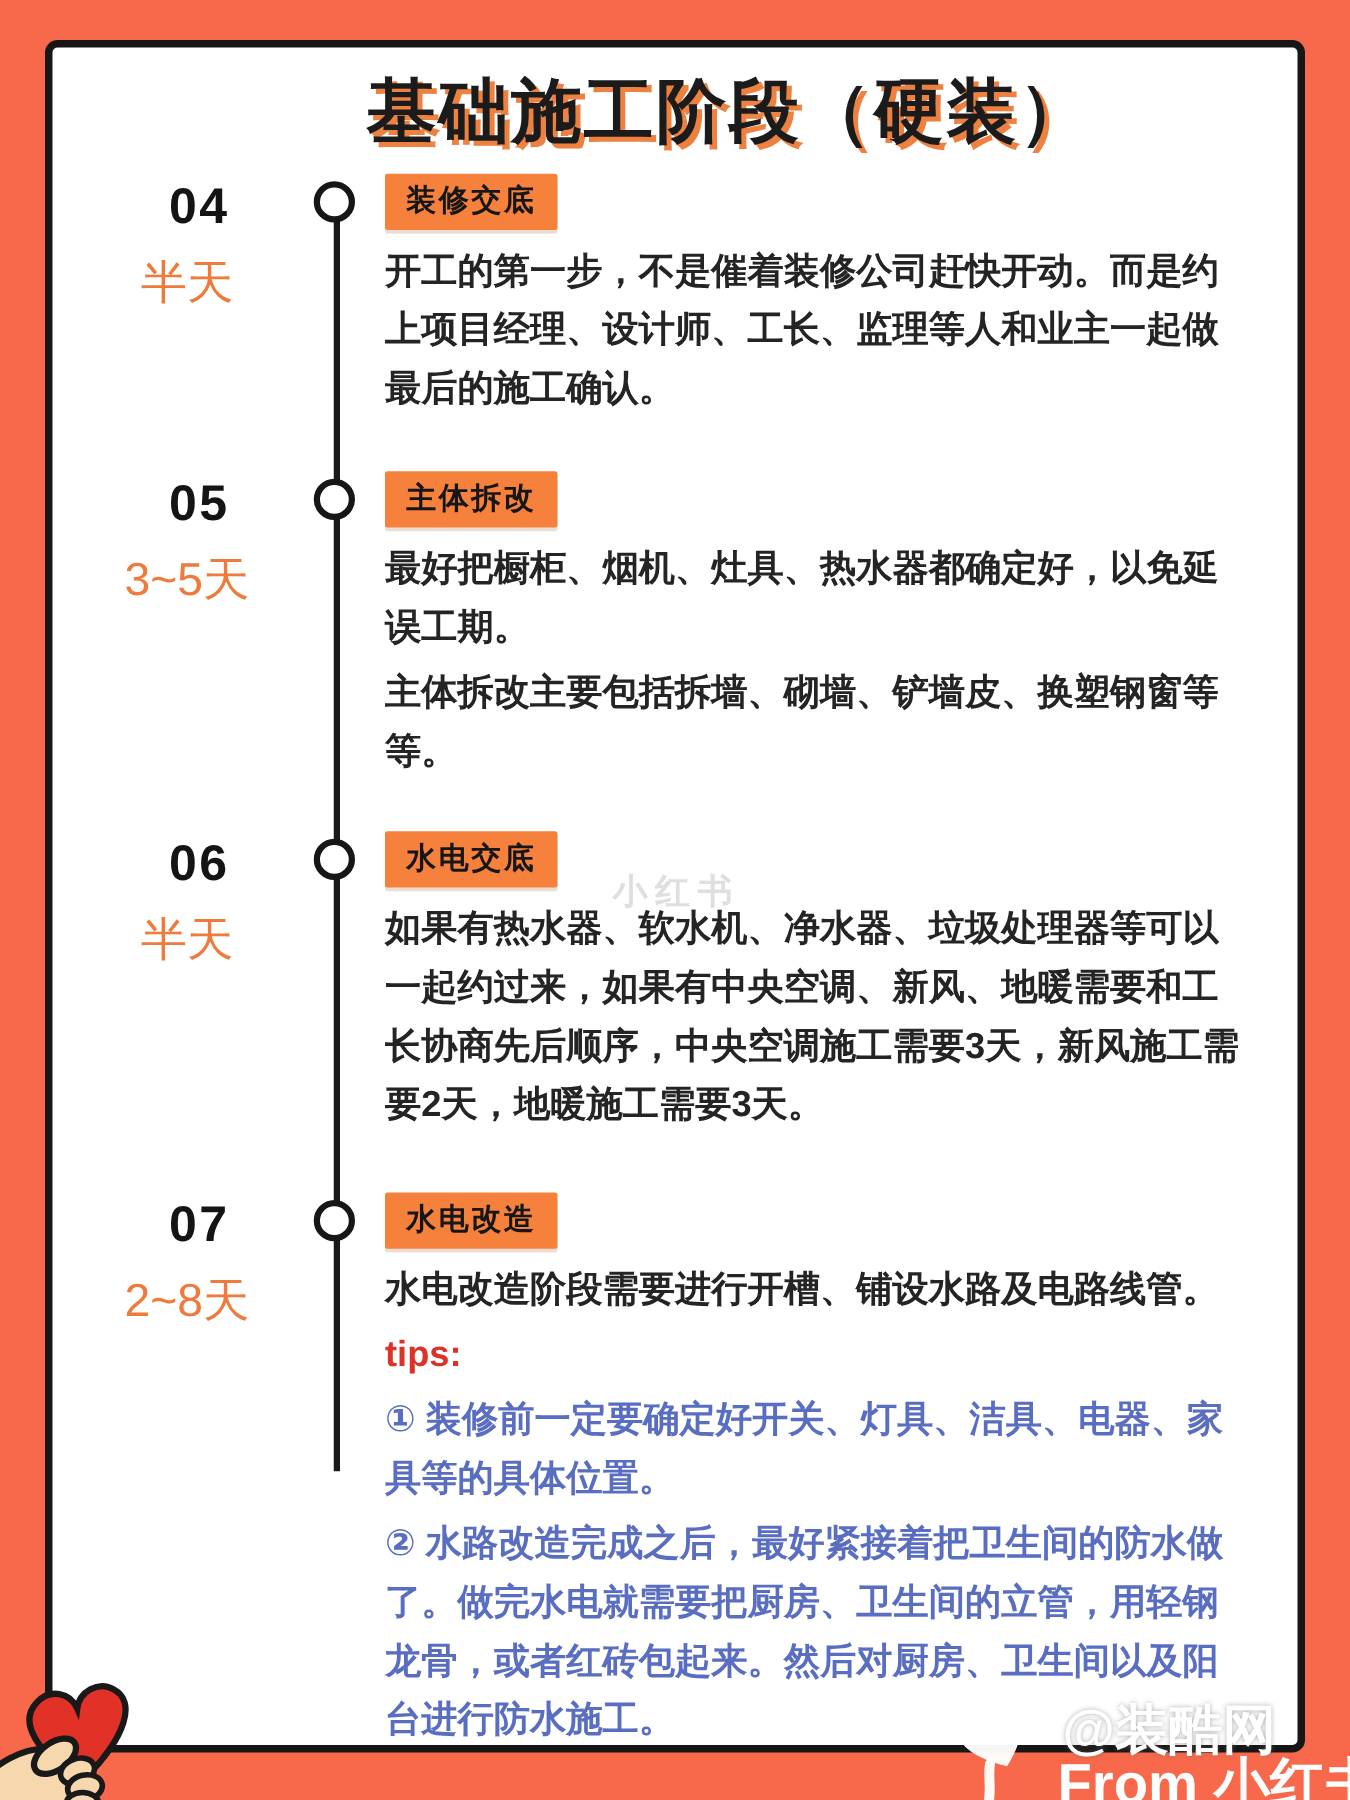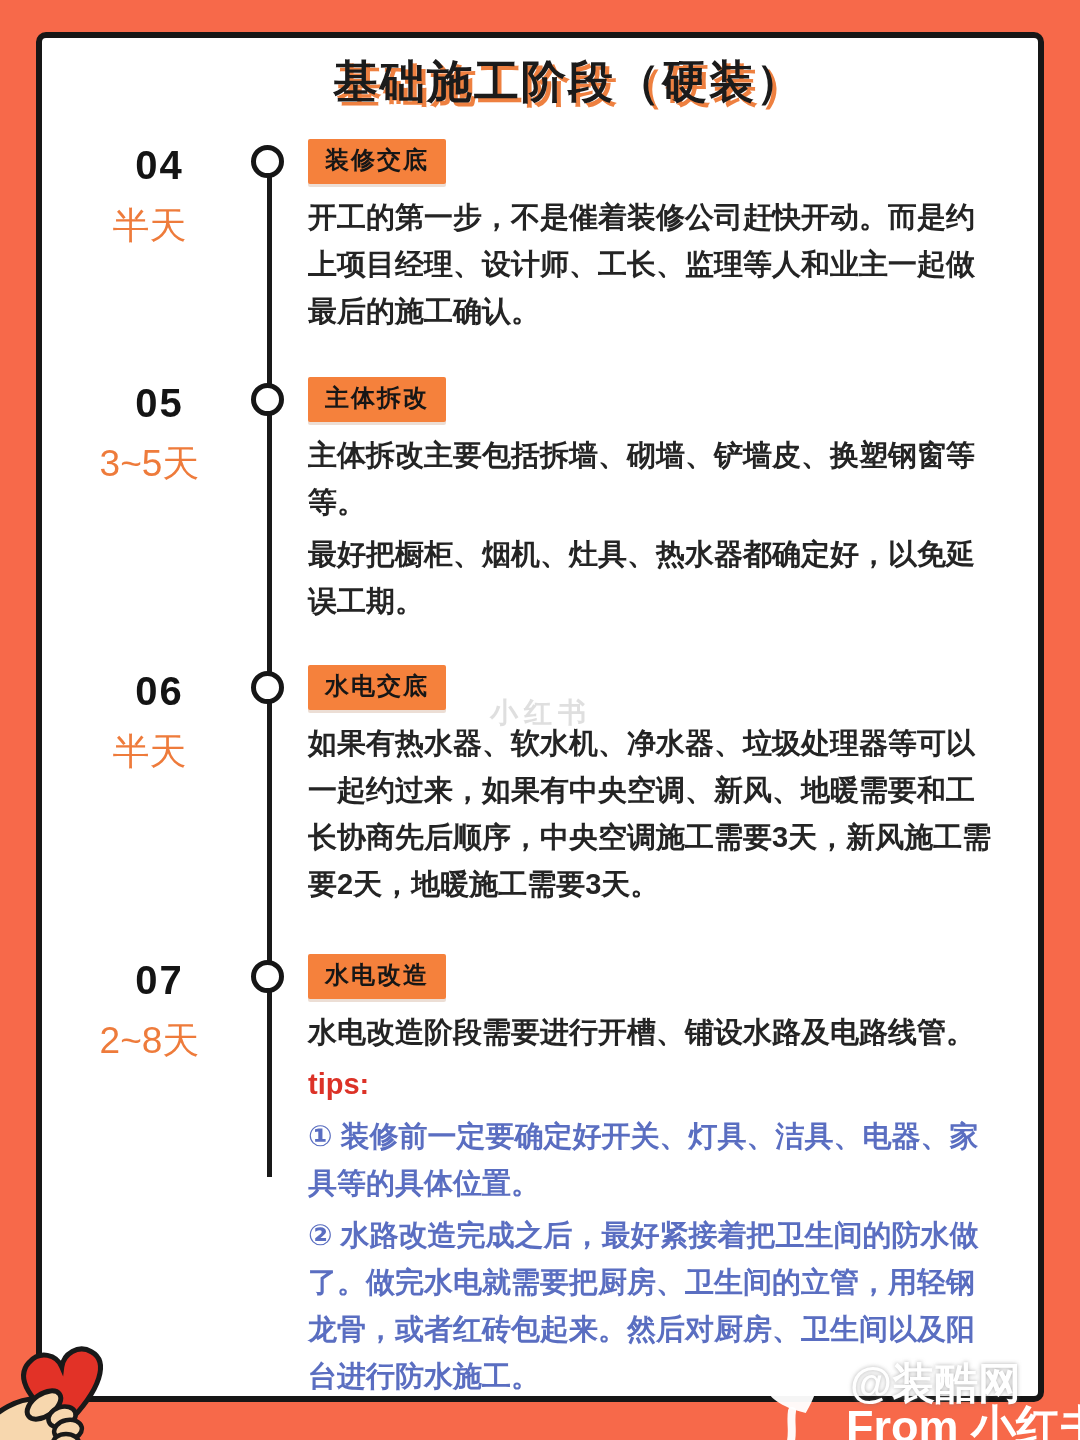--- a/index.html
+++ b/index.html
@@ -17,23 +17,23 @@
   .sheet{
     position:absolute;
     left:36px;top:32px;
     width:996px;height:1358px;
     background:#FFFFFF;
     border:6px solid #161616;
     border-radius:10px;
   }
   .title{
     position:absolute;
-    left:0;top:14px;width:100%;
+    left:15px;top:14px;width:100%;
     text-align:center;
-    font-size:45px;
+    font-size:56px;
     font-weight:800;
     letter-spacing:2px;
     color:#1B1B1B;
     text-shadow:4px 4px 0 var(--accent-orange,#EE8040);
     padding-left:28px;
   }
   .timeline-line{
     position:absolute;
     left:225px;top:126px;
     width:5px;height:1013px;
@@ -137,22 +137,22 @@
           <div class="step-circle"></div>
           <div class="step-content"><div class="step-label-box">装修交底</div><div class="step-body">
               <p class="para-normal">开工的第一步，不是催着装修公司赶快开动。而是约上项目经理、设计师、工长、监理等人和业主一起做最后的施工确认。</p>
             </div></div>
         </div>
         <div class="step" style="top: 339px;">
           <div class="step-num">05</div>
           <div class="step-duration">3~5天</div>
           <div class="step-circle"></div>
           <div class="step-content"><div class="step-label-box">主体拆改</div><div class="step-body">
+              <p class="para-normal">最好把橱柜、烟机、灶具、热水器都确定好，以免延误工期。</p>
               <p class="para-normal">主体拆改主要包括拆墙、砌墙、铲墙皮、换塑钢窗等等。</p>
-              <p class="para-normal">最好把橱柜、烟机、灶具、热水器都确定好，以免延误工期。</p>
             </div></div>
         </div>
         <div class="step" style="top: 627px;">
           <div class="step-num">06</div>
           <div class="step-duration">半天</div>
           <div class="step-circle"></div>
           <div class="step-content"><div class="step-label-box">水电交底</div><div class="step-body">
               <p class="para-normal">如果有热水器、软水机、净水器、垃圾处理器等可以一起约过来，如果有中央空调、新风、地暖需要和工长协商先后顺序，中央空调施工需要3天，新风施工需要2天，地暖施工需要3天。</p>
             </div></div>
         </div>

